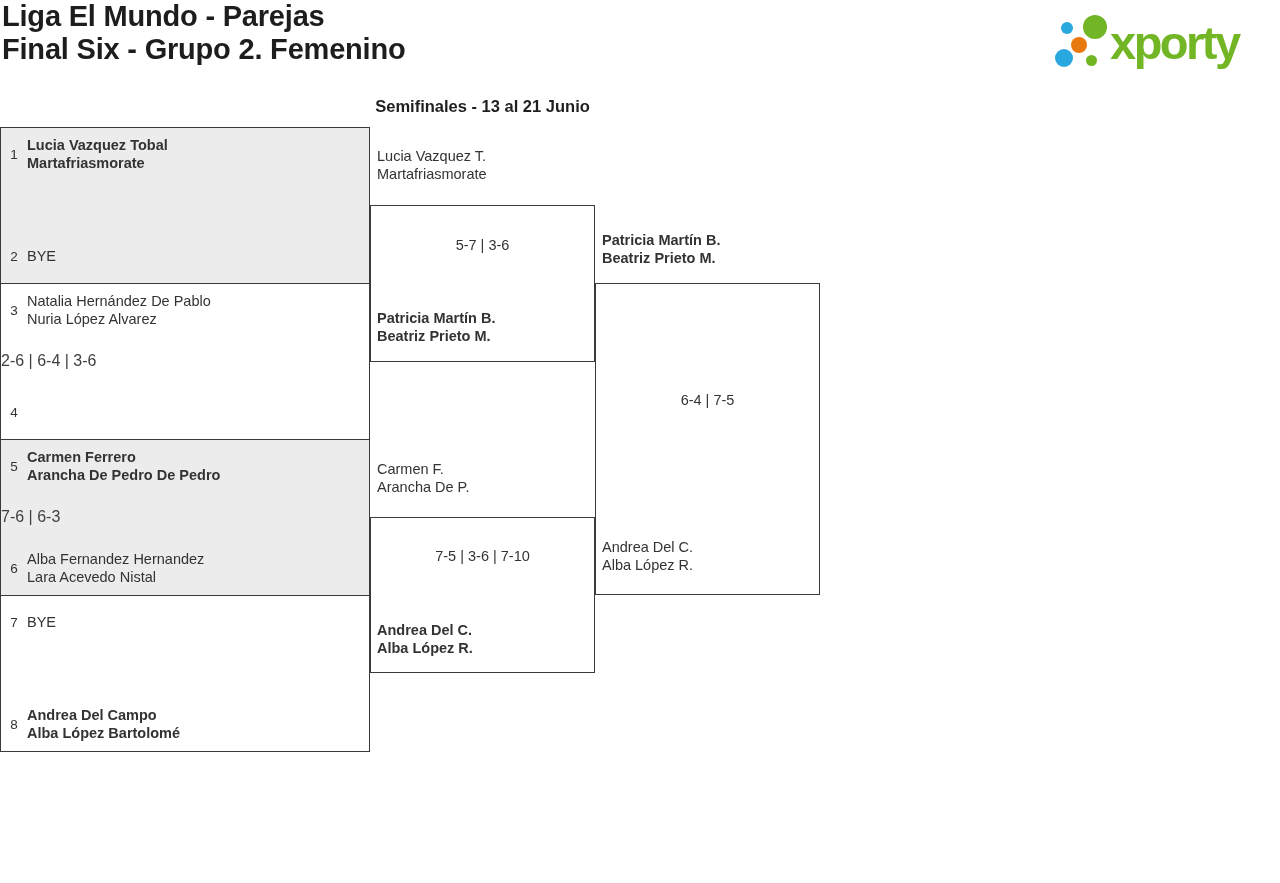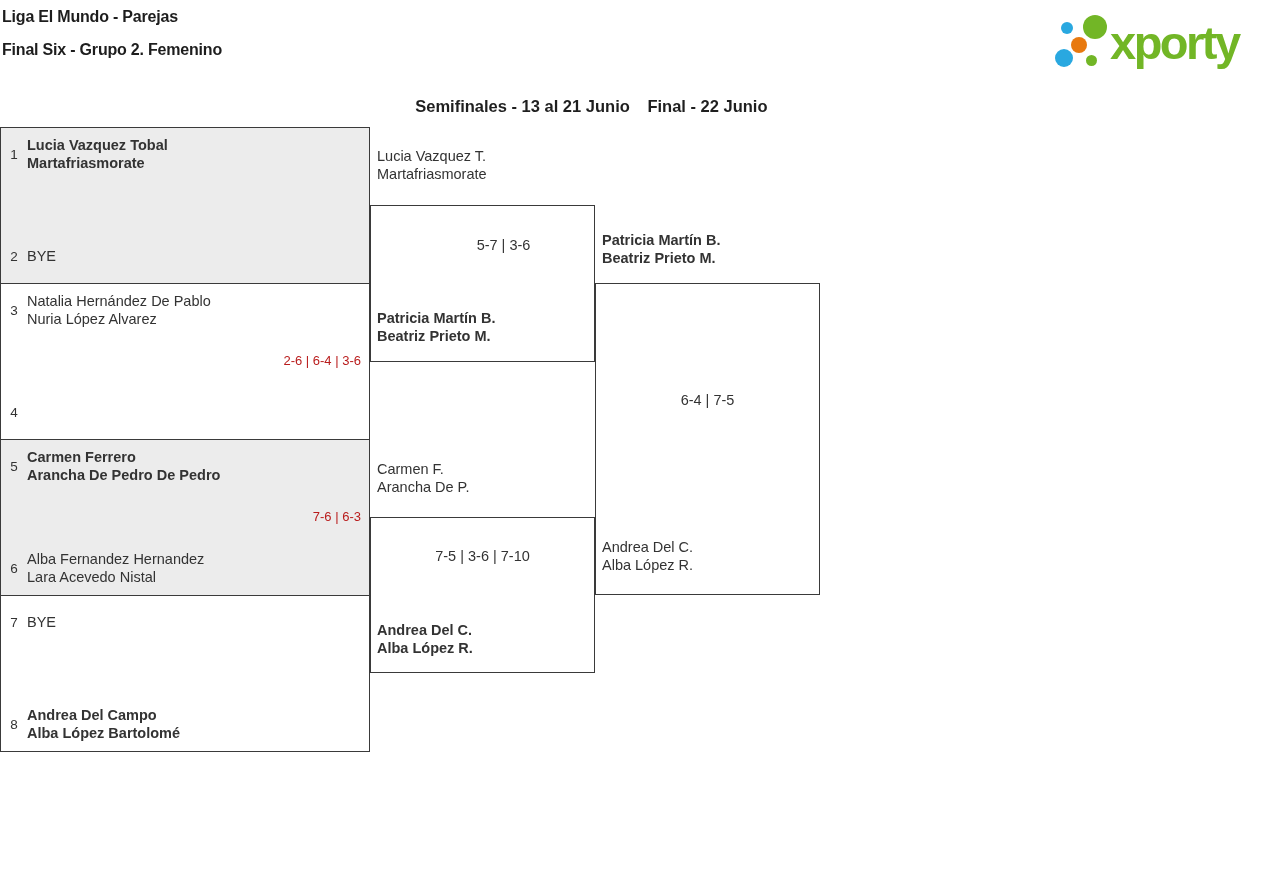--- a/index.html
+++ b/index.html
@@ -1,69 +1,69 @@
 <!DOCTYPE html>
 <html><head>
 <meta charset="utf-8">
 <style>
   html,body{margin:0;padding:0;background:#fff;}
   body{width:1280px;height:883px;font-family:"Liberation Sans",sans-serif;color:#333;}
   .canvas{position:relative;width:1280px;height:883px;overflow:hidden;background:#fff;}
 
   
-  .page-title{position:absolute;left:2px;top:0;font-size:16px;line-height:33px;
+  .page-title{position:absolute;left:2px;top:0;font-size:29px;line-height:33px;
               font-weight:700;color:#1d1d1d;letter-spacing:-0.2px;}
   .page-title div{white-space:nowrap;}
 
   
   .logo{position:absolute;left:1048px;top:12px;width:228px;height:68px;cursor:pointer;}
   .dot{position:absolute;border-radius:50%;}
   .dot-blue-sm  {left:13px; top:10px; width:12px;height:12px;background:#29a8e0;}
   .dot-green-lg {left:35px; top:3px;  width:24px;height:24px;background:#72b626;}
   .dot-orange   {left:23px; top:25px; width:16px;height:16px;background:#e8790f;}
   .dot-blue-md  {left:7px;  top:37px; width:18px;height:18px;background:#29a8e0;}
   .dot-green-sm {left:38px; top:43px; width:11px;height:11px;background:#72b626;}
   .logo-text{position:absolute;left:62px;top:5px;font-size:47px;font-weight:800;
              color:#72b626;letter-spacing:-2.5px;line-height:52px;}
 
   
   .round-header{position:absolute;top:97px;height:22px;text-align:center;
                 font-size:16.5px;font-weight:700;color:#1f1f1f;white-space:nowrap;}
   .rh-qf{left:0;width:370px;}
-  .rh-sf{left:370px;width:225px;margin-left:40px;}
+  .rh-sf{left:370px;width:225px;}
   .rh-f {left:595px;width:225px;}
 
   
   .qf-col{position:absolute;left:0;top:127px;width:370px;height:625px;
           border:1px solid #3a3a3a;box-sizing:border-box;
           display:flex;flex-direction:column;}
   .qf-match{flex:1 1 0;display:flex;flex-direction:column;justify-content:space-between;
             padding:8px 8px 9px 0;box-sizing:border-box;background:#fff;}
   .qf-match.shaded{background:#ececec;}
   .qf-match.bordered{border-bottom:1px solid #3a3a3a;}
   .team-slot{display:flex;align-items:center;min-height:36px;}
   .seed{flex:0 0 26px;width:26px;text-align:center;font-size:13.5px;color:#333;}
   .players{font-size:14.5px;line-height:18px;color:#333;}
   .team-slot.winner .players{font-weight:700;}
-  .score-line{min-height:18px;line-height:18px;text-align:right;
-              font-size:13px;color:#b91c1c;}
+  .score-line{min-height:18px;line-height:18px;text-align:left;
+              font-size:16px;color:#404040;}
 
   
   .b-box{position:absolute;border:1px solid #3a3a3a;box-sizing:border-box;background:transparent;}
   .sf1-box{left:370px;top:205px;width:225px;height:157px;}
   .sf2-box{left:370px;top:517px;width:225px;height:156px;}
   .final-box{left:595px;top:283px;width:225px;height:312px;}
 
   .b-team{position:absolute;width:212px;font-size:14.5px;line-height:18px;color:#333;}
   .b-team.winner{font-weight:700;margin-top:6px;}
   .b-score{position:absolute;width:225px;text-align:center;font-size:14.5px;
            line-height:18px;color:#333;}
 
   .sf1-t1{left:377px;top:147px;}
-  .sf1-sc{left:370px;top:236px;margin-left:21px;}
+  .sf1-sc{left:370px;top:236px;}
   .sf1-t2{left:377px;top:303px;}
   .sf2-t1{left:377px;top:460px;}
   .sf2-sc{left:370px;top:547px;}
   .sf2-t2{left:377px;top:615px;}
   .f-t1{left:602px;top:225px;}
   .f-sc{left:595px;top:391px;}
   .f-t2{left:602px;top:538px;}
 </style>
 </head>
 <body>
@@ -78,21 +78,20 @@
   <div class="logo">
     <span class="dot dot-blue-sm"></span>
     <span class="dot dot-green-lg"></span>
     <span class="dot dot-orange"></span>
     <span class="dot dot-blue-md"></span>
     <span class="dot dot-green-sm"></span>
     <span class="logo-text">xporty</span>
   </div>
 
   <div class="round-header rh-sf">Semifinales - 13 al 21 Junio</div>
-  <div class="round-header rh-f">Final - 22 Junio</div>
 
   <div class="qf-col">
 
     <div class="qf-match shaded bordered">
       <div class="team-slot winner">
         <div class="seed">1</div>
         <div class="players">
           <div>Lucia Vazquez Tobal</div>
           <div>Martafriasmorate</div>
         </div>

